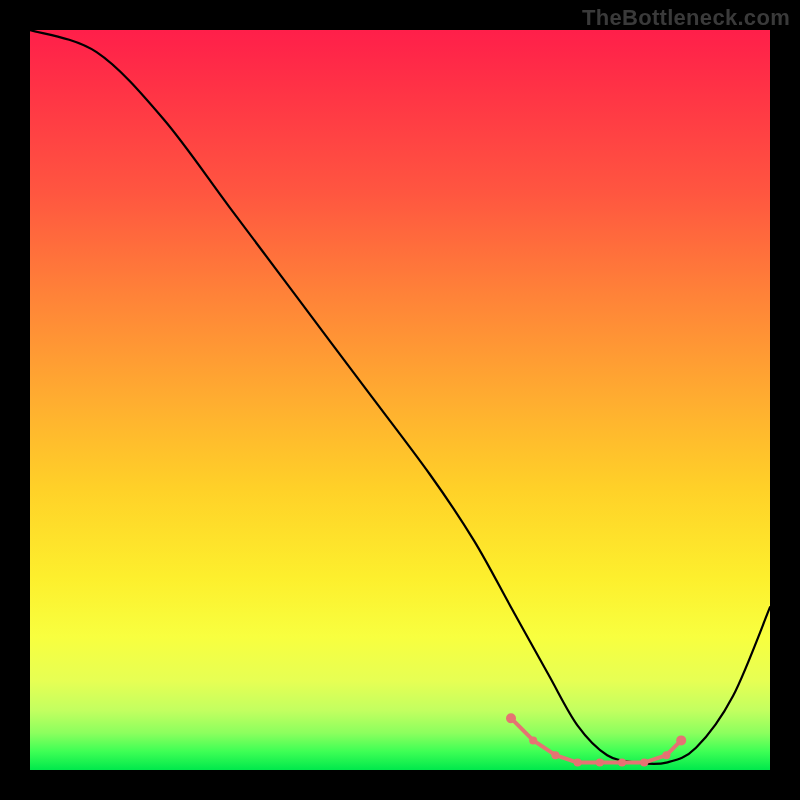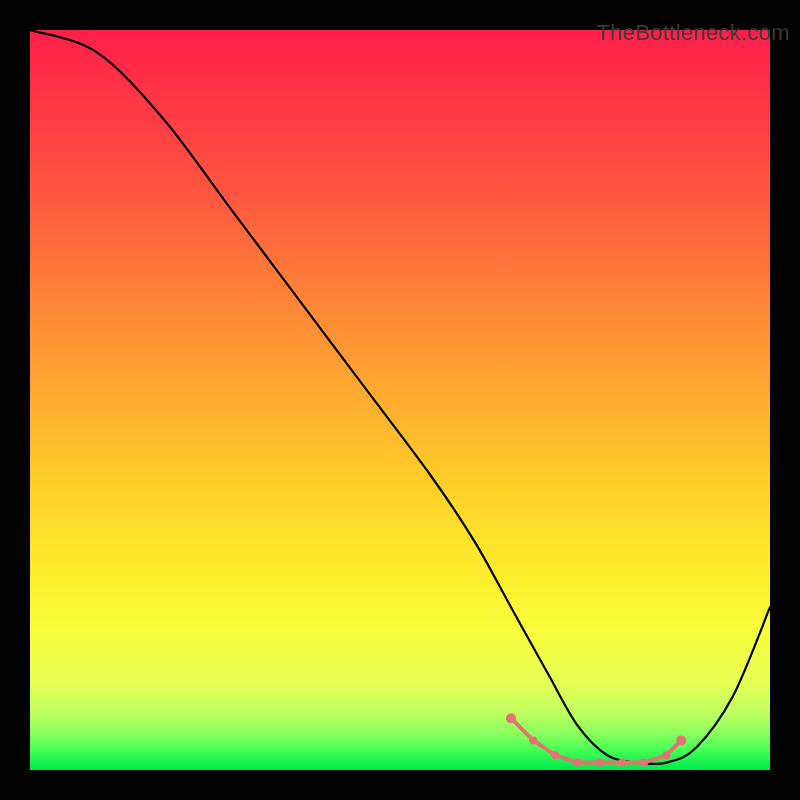--- a/index.html
+++ b/index.html
@@ -12,25 +12,25 @@
     font-family: Arial, Helvetica, sans-serif;
   }
   .frame {
     position: relative;
     width: 800px;
     height: 800px;
     background: #000;
   }
   .watermark {
     position: absolute;
-    top: 20px;
+    top: 5px;
     right: 10px;
     color: #3a3a3a;
     font-size: 22px;
-    font-weight: normal;
+    font-weight: bold;
     letter-spacing: 0.3px;
     z-index: 10;
   }
   .plot-area {
     position: absolute;
     left: 30px;
     top: 30px;
     width: 740px;
     height: 740px;
     overflow: hidden;

